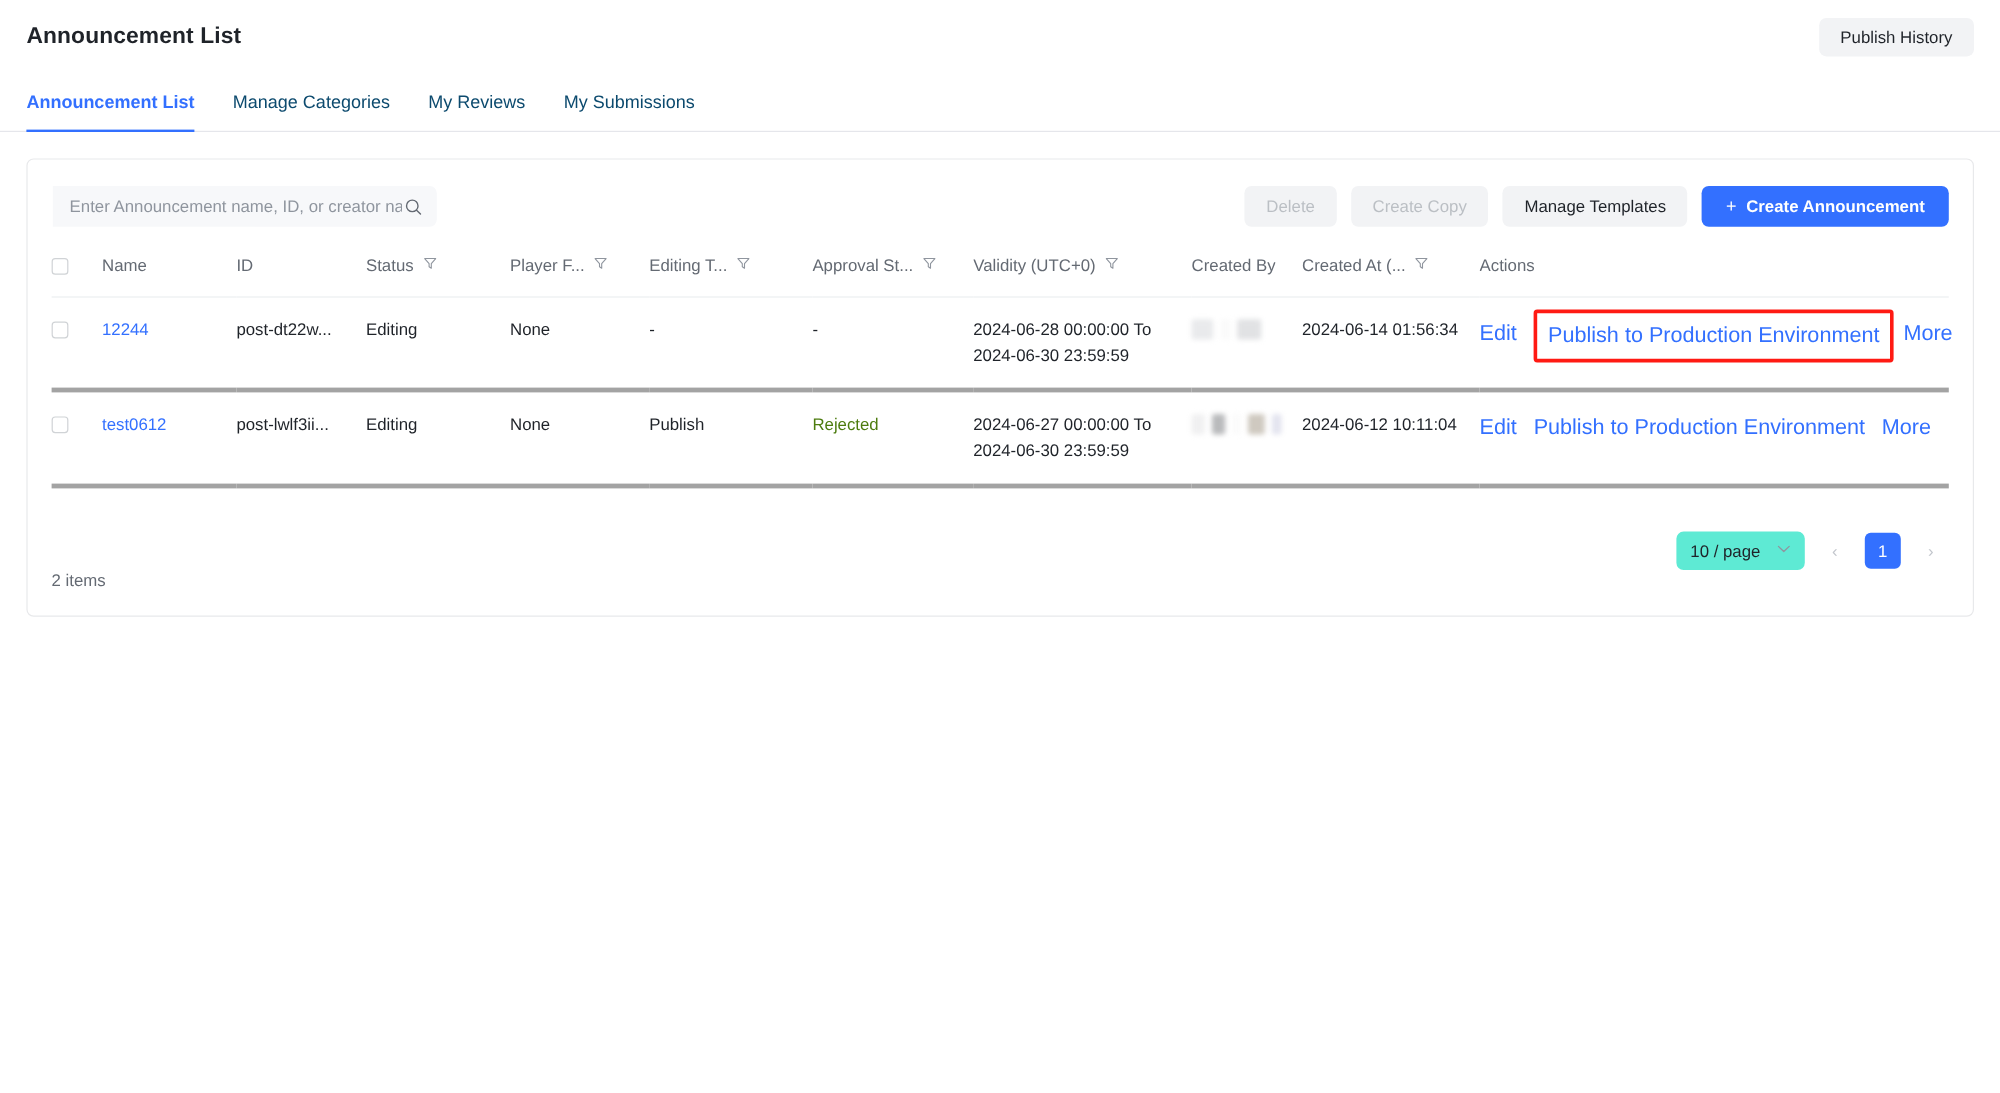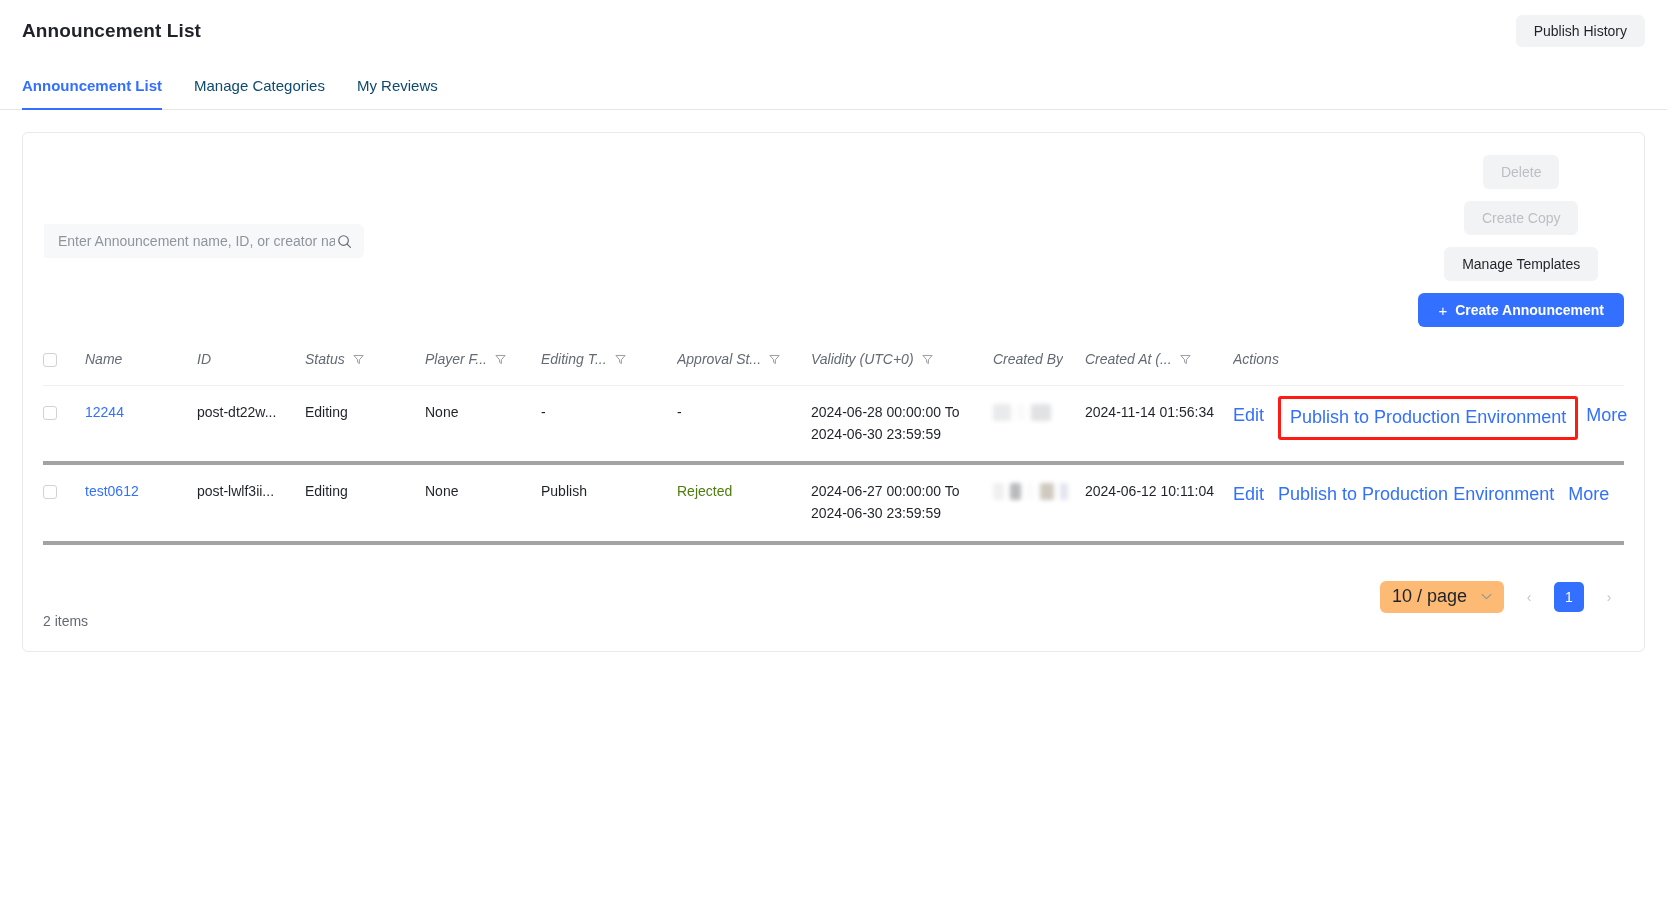--- a/index.html
+++ b/index.html
@@ -143,21 +143,20 @@
     color: #1f2329;
   }
   .search-box input::placeholder { color: #8f959e; }
   .search-icon { color: #646a73; display: flex; align-items: center; }
 
   .toolbar-right {
     margin-left: auto;
     display: flex;
     align-items: center;
     gap: 12px;
-    flex-direction: column;
   }
   .btn {
     height: 34px;
     border: none;
     border-radius: 6px;
     padding: 0 18px;
     font-size: 14px;
     font-family: inherit;
     cursor: pointer;
     display: flex;
@@ -194,21 +193,21 @@
     border-bottom: 1px solid #eceef0;
   }
   table.grid td {
     font-size: 14px;
     color: #1f2329;
     padding: 16px 0;
     vertical-align: top;
     border-bottom: 4px solid #a3a3a3;
     line-height: 1.55;
   }
-  .th-inner { display: flex; align-items: center; gap: 8px; font-style: italic; }
+  .th-inner { display: flex; align-items: flex-start; gap: 8px; }
   .th-label {
     overflow: hidden;
     text-overflow: ellipsis;
     white-space: nowrap;
   }
   .th-label.wrap { white-space: normal; }
   .filter-icon {
     flex: none;
     color: #8f959e;
     display: inline-flex;
@@ -276,28 +275,28 @@
     padding: 20px 0 22px 0;
   }
   .items-count { font-size: 14px; color: #646a73; margin-top: 48px; }
   .pager {
     margin-left: auto;
     display: flex;
     align-items: center;
     gap: 10px;
   }
   .page-size {
-    background: #fdba74;
+    background: #5eead4;
     border-radius: 6px;
     height: 32px;
     padding: 0 12px;
     display: flex;
     align-items: center;
     gap: 14px;
-    font-size: 18px;
+    font-size: 14px;
     color: #1f2329;
     cursor: pointer;
   }
   .page-size .chev { color: #8f959e; font-size: 11px; line-height: 1; }
   .pg-arrow {
     width: 30px; height: 30px;
     display: flex; align-items: center; justify-content: center;
     color: #c2c6cc;
     font-size: 14px;
     cursor: pointer;
@@ -326,20 +325,23 @@
 
 <div class="tabs">
   <div class="tab active">
     <span>Announcement List</span>
   </div>
   <div class="tab">
     <span>Manage Categories</span>
   </div>
   <div class="tab">
     <span>My Reviews</span>
+  </div>
+  <div class="tab">
+    <span>My Submissions</span>
   </div>
 </div>
 
 <div class="content-wrap">
 <div class="panel">
 
   <div class="toolbar">
     <div class="divider-v"></div>
     <div class="search-box">
       <input type="text" placeholder="Enter Announcement name, ID, or creator name" style="">
@@ -491,21 +493,21 @@
           <span>2024-06-28 00:00:00 To 2024-06-30 23:59:59</span>
         </td>
         <td>
           <span class="redacted">
             <i style="width:18px;background:#e9eaec"></i>
             <i style="width:8px;background:#fafafa"></i>
             <i style="width:20px;background:#e1e2e4"></i>
           </span>
         </td>
         <td>
-          <span>2024-11-14 01:56:34</span>
+          <span>2024-06-14 01:56:34</span>
         </td>
         <td>
           <div class="actions">
             <span class="action-link">Edit</span>
             <span class="highlight-box">
               <span class="action-link">Publish to Production Environment</span>
             </span>
             <span class="action-link">More</span>
           </div>
         </td>

